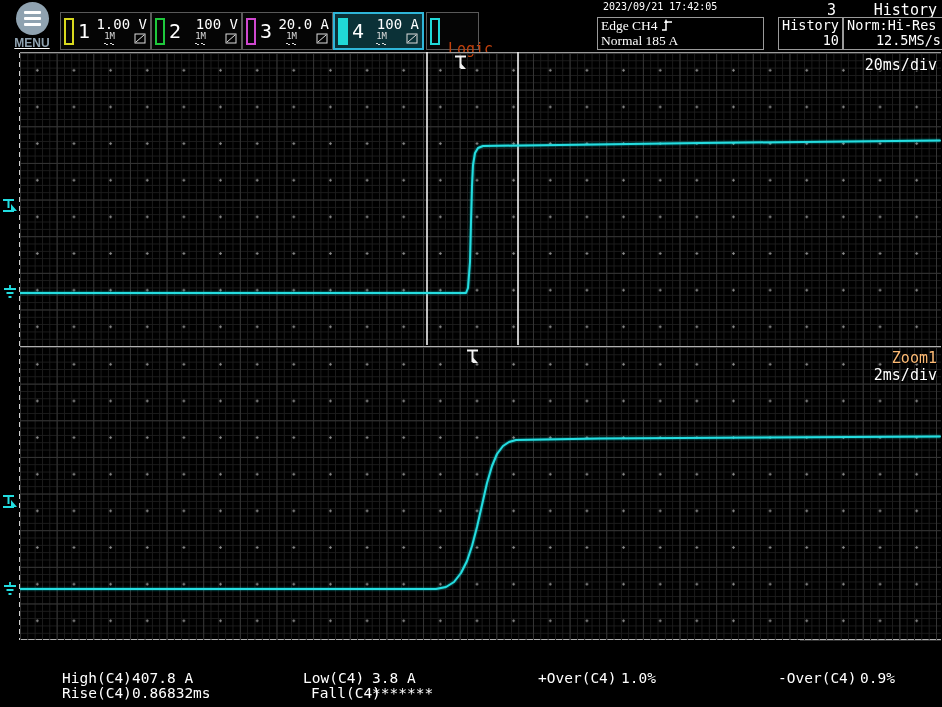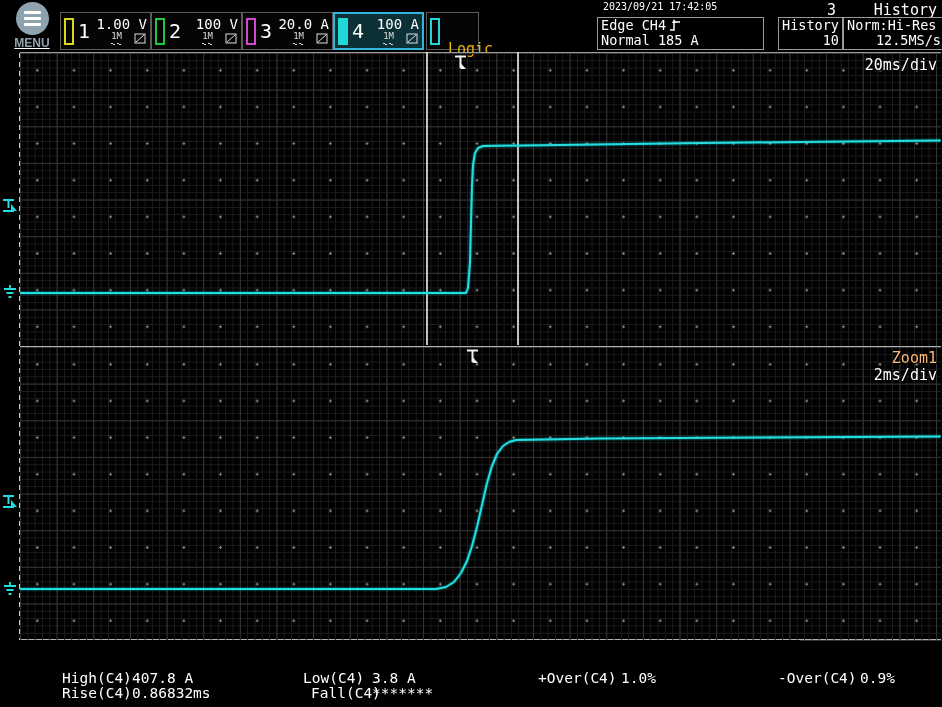--- a/index.html
+++ b/index.html
@@ -17,33 +17,33 @@
 
   #ch-strip { position:absolute; left:60px; top:12px; display:flex; }
   .ch-box { width:91px; height:38px; border:1px solid #5a5a5a; background:#050505;
             display:flex; align-items:center; padding:2px 3px; position:relative; cursor:pointer; }
   .ch-box.selected { border:2px solid #2fb6d9; background:#0b3137; }
   .ch-bracket { width:10px; height:27px; border:2px solid #888; margin-right:4px; flex:none; }
   .ch-bracket.filled { border:none; }
   .ch-num { font-size:20px; color:#fff; margin-right:3px; }
   .ch-right { flex:1; display:flex; flex-direction:column; align-items:flex-end; }
   .ch-value { font-size:14px; line-height:15px; white-space:pre; }
-  .ch-icons { display:flex; align-items:center; gap:11px; height:14px; }
+  .ch-icons { display:flex; align-items:center; gap:18px; height:14px; }
   .imp-icon { font-size:9px; line-height:9px; padding:0 1px 2px 1px; border-bottom:2px solid;
               border-image:repeating-linear-gradient(45deg,#ddd 0 1px,transparent 1px 3px) 2; color:#ddd; }
   .logic-box { width:53px; height:38px; border:1px solid #5a5a5a; background:#050505; margin-left:2px;
                display:flex; align-items:center; padding:2px 3px; cursor:pointer; }
-  .logic-label { font-size:15px; color:#eab308; margin-left:4px;margin-top:36px; }
+  .logic-label { font-size:15px; color:#c2410c; margin-left:4px;margin-top:36px; }
 
   #datetime { position:absolute; left:603px; top:1px; font-size:10px; }
   #acq-count { position:absolute; left:778px; top:1px; width:58px; text-align:right; font-size:15px; }
   #run-status { position:absolute; right:5px; top:1px; font-size:15px; }
 
   .info-box { position:absolute; top:17px; border:1px solid #9a9a9a; background:#000; font-size:13.5px; line-height:15px; padding:0 3px; height:33px; }
-  #trigger-box { left:597px; width:167px; }
+  #trigger-box { left:597px; width:167px;font-family:Liberation Serif, serif; }
   #history-box { left:778px; width:65px; }
   #record-box  { left:843px; width:102px; }
   .r-align { text-align:right; }
   .edge-icon { display:inline-block; vertical-align:-2px; margin-left:3px; }
 
   
   #display { position:absolute; left:0; top:52px; width:752px; height:588px; }
   #gridwrap { position:absolute; left:20px; top:0; width:921px; height:588px;
               border-top:1px solid #9a9a9a; border-bottom:1px solid #b0b0b0; }
   #gridwrap:before { content:""; position:absolute; left:-1px; top:0; width:1px; height:588px;

